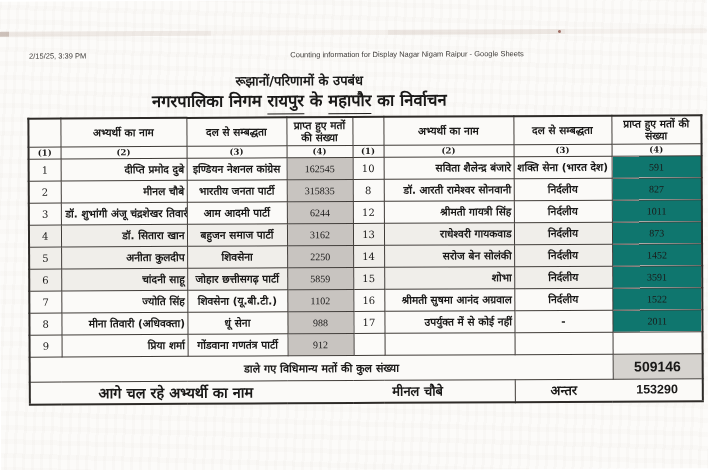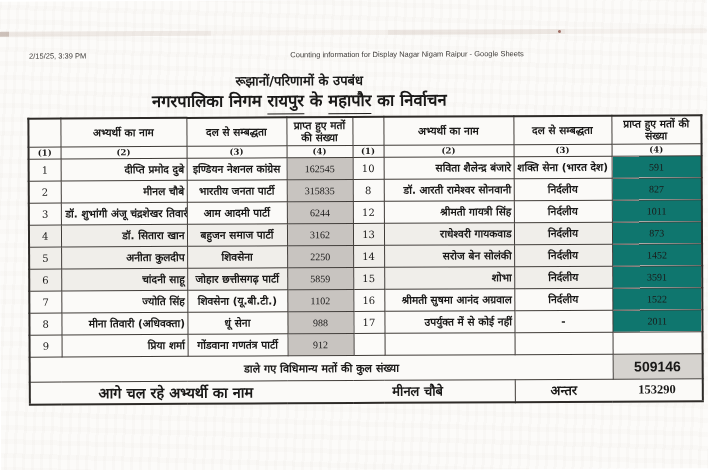--- a/index.html
+++ b/index.html
@@ -69,21 +69,21 @@
   tr.row-4,tr.row-5,tr.row-6{background:#f0eeea;}
   .totals-row{height:25px;}
   .totals-row .t-label{font-size:11px;font-weight:700;}
   .totals-row .t-value{font-family:"Liberation Sans",sans-serif;font-size:14px;font-weight:700;background:#d6d3cf;}
   .leading-row{height:23px;border-bottom:2px solid #2e2b28;}
   .leading-row td{padding:0;}
   .lead-flex{display:flex;align-items:center;width:100%;height:100%;}
   .lead-label{flex:0 0 60%;text-align:center;font-size:14.5px;font-weight:700;}
   .lead-name{flex:0 0 40%;text-align:center;font-size:13px;font-weight:700;}
   .diff-label{flex:0 0 52%;text-align:center;font-size:13px;font-weight:700;}
-  .diff-value{flex:0 0 48%;text-align:center;font-family:Liberation Serif, serif;font-size:12.5px;font-weight:700;}
+  .diff-value{flex:0 0 48%;text-align:center;font-family:Liberation Sans, sans-serif;font-size:12.5px;font-weight:700;}
 </style>
 </head>
 <body>
 
 <div class="page">
 
   <div class="scan-band"></div>
   <div class="scan-speck"></div>
   <div class="scan-dot"></div>
 

